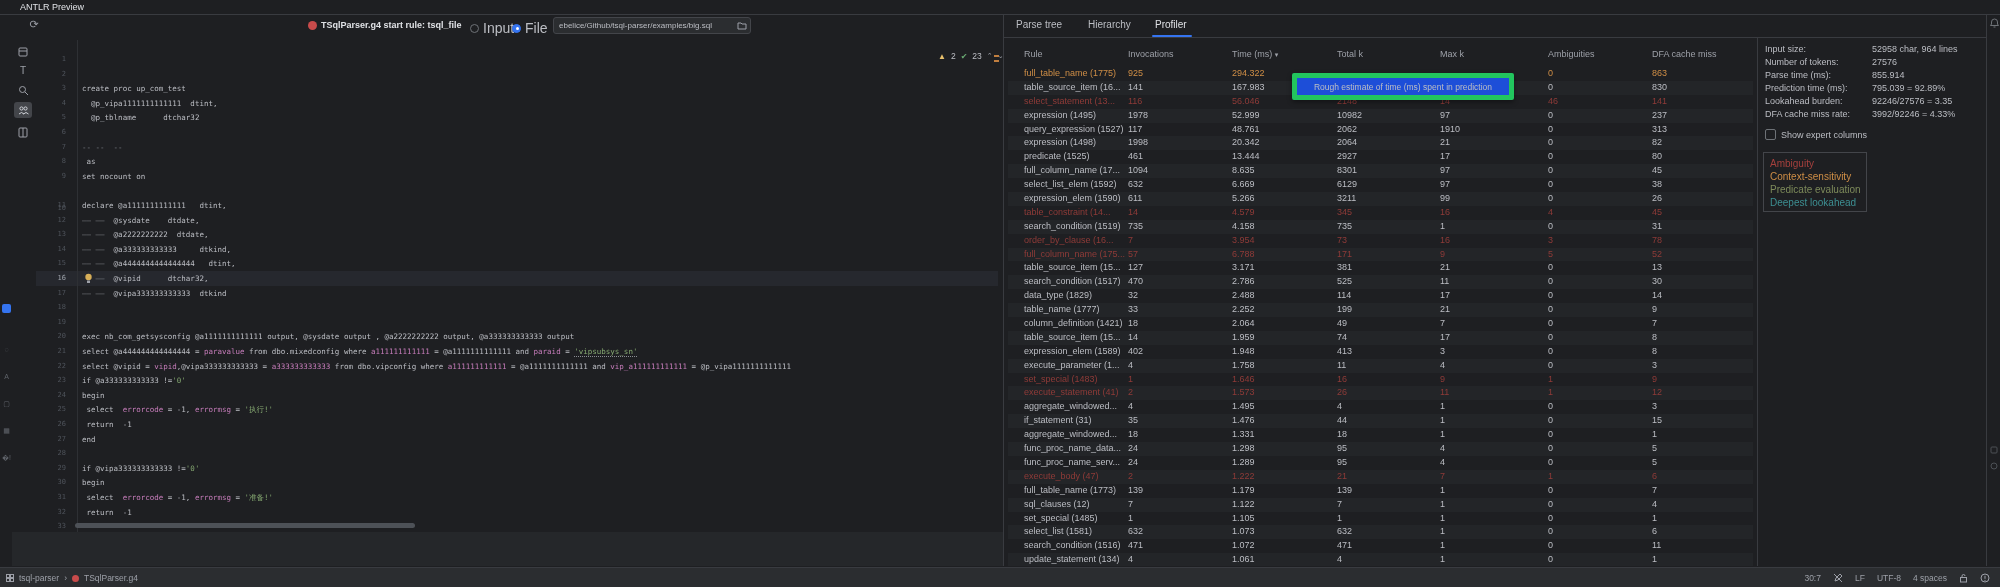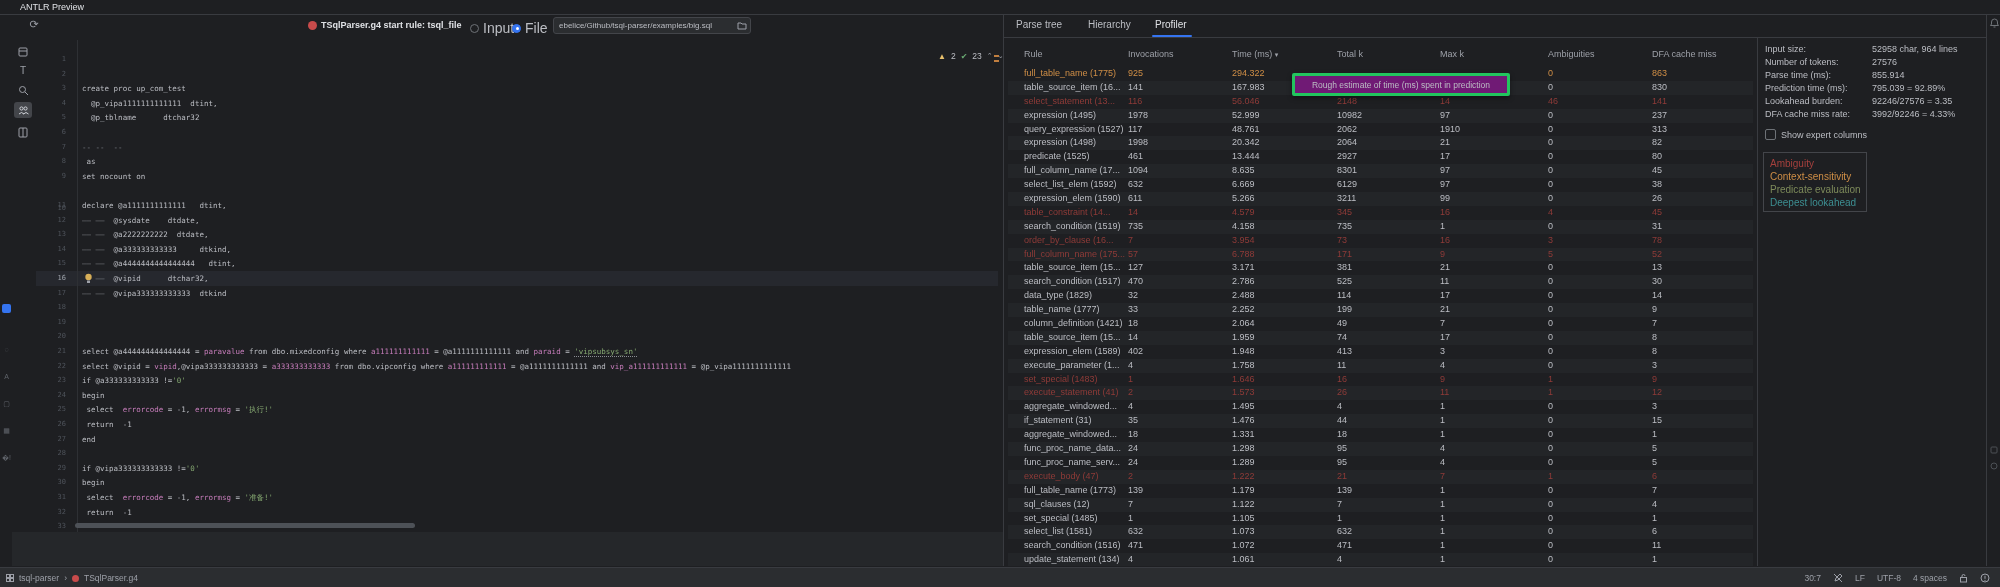--- a/index.html
+++ b/index.html
@@ -59,21 +59,21 @@
         padding-left:16px;height:13.9px;line-height:13.9px;font-size:9px;}
   .trow span{white-space:nowrap;overflow:hidden;}
   #tbl-header{left:1008px;top:42px;width:745px;height:25px;color:#9da0a8;}
   #tbl-header .trow{height:25px;line-height:25px;}
   #tbl-body{left:1008px;top:67px;width:745px;height:499px;overflow:hidden;}
   .trow.alt{background:#232528;}
   .trow.c-orange span{color:#cf8e46;}
   .trow.c-red span{color:#8f3b38;}
   .sort-arr{color:#9da0a8;font-size:7px;}
   
-  #tooltip{left:1292px;top:73px;width:212px;height:17px;background:#701a75;border:3px solid #22c55e;
+  #tooltip{left:1292px;top:73px;width:212px;height:17px;background:#1d4ed8;border:5px solid #22c55e;
      border-radius:2px;font-size:8.5px;color:#bcbec4;display:flex;align-items:center;justify-content:center;
      white-space:nowrap;z-index:30;box-shadow:0 2px 5px rgba(0,0,0,.4);}
   
   #vsplit-info{left:1757px;top:37px;width:1px;height:529px;background:#393b40;}
   .info-row{position:absolute;left:1765px;width:225px;height:12px;font-size:9px;color:#bcbec4;}
   .info-row .lab{position:absolute;left:0;}
   .info-row .val{position:absolute;left:107px;}
   #expert-box{left:1765px;top:129px;display:flex;align-items:center;gap:5px;font-size:9px;color:#bcbec4;}
   #expert-box .cb{width:9px;height:9px;border:1px solid #6e7277;border-radius:2px;background:transparent;}
   #legend{left:1763px;top:152px;width:104px;height:60px;border:1px solid #43454a;padding:4px 0 0 6px;box-sizing:border-box;}
@@ -169,21 +169,21 @@
       <div class="line" style="top: 136px; margin-top: 25px;"><span class="lnum">10</span><span class="lcode"></span></div>
       <div class="line" style="top: 158px;"><span class="lnum">11</span><span class="lcode"><span class="tk-d">declare @a1111111111111   dtint,</span></span></div>
       <div class="line" style="top: 172.6px;"><span class="lnum">12</span><span class="lcode"><span class="tk-g">—— ——  </span><span class="tk-d">@sysdate    dtdate,</span></span></div>
       <div class="line" style="top: 187.2px;"><span class="lnum">13</span><span class="lcode"><span class="tk-g">—— ——  </span><span class="tk-d">@a2222222222  dtdate,</span></span></div>
       <div class="line" style="top: 201.8px;"><span class="lnum">14</span><span class="lcode"><span class="tk-g">—— ——  </span><span class="tk-d">@a333333333333     dtkind,</span></span></div>
       <div class="line" style="top: 216.4px;"><span class="lnum">15</span><span class="lcode"><span class="tk-g">—— ——  </span><span class="tk-d">@a4444444444444444   dtint,</span></span></div>
       <div class="line" style="top: 231px;"><span class="lnum on">16</span><span class="lcode"><span class="tk-d">   </span><span class="tk-g">—— </span><span class="tk-d"> @vipid      dtchar32,</span></span></div>
       <div class="line" style="top: 245.6px;"><span class="lnum">17</span><span class="lcode"><span class="tk-g">—— ——  </span><span class="tk-d">@vipa333333333333  dtkind</span></span></div>
       <div class="line" style="top: 260.2px;"><span class="lnum">18</span><span class="lcode"></span></div>
       <div class="line" style="top: 274.8px;"><span class="lnum">19</span><span class="lcode"></span></div>
-      <div class="line" style="top: 289.4px;"><span class="lnum">20</span></div>
+      <div class="line" style="top: 289.4px;"><span class="lnum">20</span><span class="lcode"><span class="tk-d">exec nb_com_getsysconfig @a1111111111111 output, @sysdate output , @a2222222222 output, @a333333333333 output</span></span></div>
       <div class="line" style="top: 304px;"><span class="lnum">21</span><span class="lcode"><span class="tk-d">select @a444444444444444 = </span><span class="tk-p">paravalue</span><span class="tk-d"> from dbo.mixedconfig where </span><span class="tk-p">a111111111111</span><span class="tk-d"> = @a1111111111111 and </span><span class="tk-p">paraid</span><span class="tk-d"> = </span><span class="tk-s tk-u">'vipsubsys_sn'</span></span></div>
       <div class="line" style="top: 318.6px;"><span class="lnum">22</span><span class="lcode"><span class="tk-d">select @vipid = </span><span class="tk-p">vipid</span><span class="tk-d">,@vipa333333333333 = </span><span class="tk-p">a333333333333</span><span class="tk-d"> from dbo.vipconfig where </span><span class="tk-p">a111111111111</span><span class="tk-d"> = @a1111111111111 and </span><span class="tk-p">vip_a111111111111</span><span class="tk-d"> = @p_vipa1111111111111</span></span></div>
       <div class="line" style="top: 333.2px;"><span class="lnum">23</span><span class="lcode"><span class="tk-d">if @a333333333333 !=</span><span class="tk-s">'0'</span></span></div>
       <div class="line" style="top: 347.8px;"><span class="lnum">24</span><span class="lcode"><span class="tk-d">begin</span></span></div>
       <div class="line" style="top: 362.4px;"><span class="lnum">25</span><span class="lcode"><span class="tk-d"> select  </span><span class="tk-p">errorcode</span><span class="tk-d"> = -1, </span><span class="tk-p">errormsg</span><span class="tk-d"> = </span><span class="tk-s">'执行!'</span></span></div>
       <div class="line" style="top: 377px;"><span class="lnum">26</span><span class="lcode"><span class="tk-d"> return  -1</span></span></div>
       <div class="line" style="top: 391.6px;"><span class="lnum">27</span><span class="lcode"><span class="tk-d">end</span></span></div>
       <div class="line" style="top: 406.2px;"><span class="lnum">28</span><span class="lcode"></span></div>
       <div class="line" style="top: 420.8px;"><span class="lnum">29</span><span class="lcode"><span class="tk-d">if @vipa333333333333 !=</span><span class="tk-s">'0'</span></span></div>
       <div class="line" style="top: 435.4px;"><span class="lnum">30</span><span class="lcode"><span class="tk-d">begin</span></span></div>

